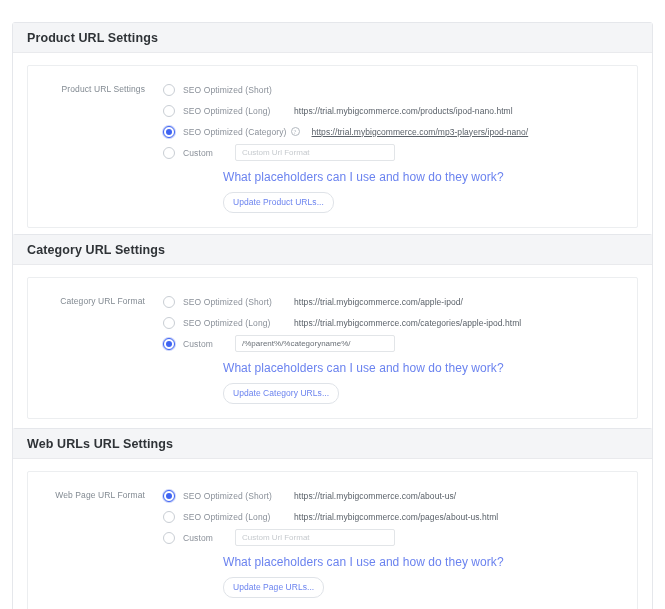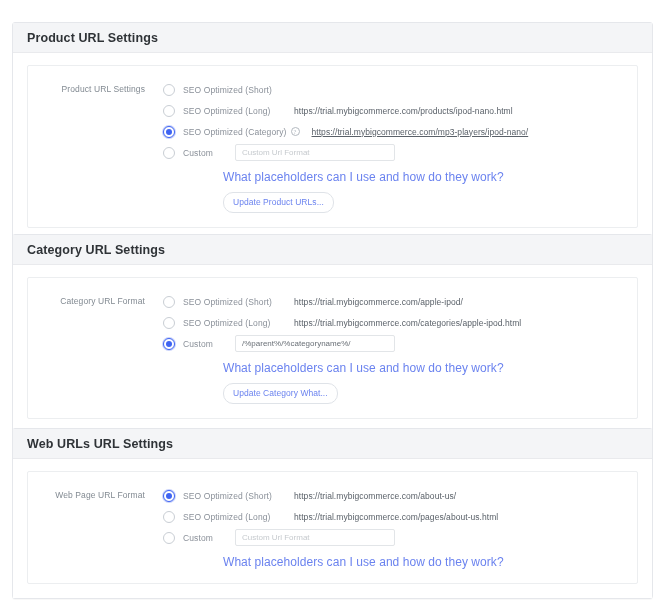--- a/index.html
+++ b/index.html
@@ -265,21 +265,21 @@
               <span class="opt-url">https://trial.mybigcommerce.com/categories/apple-ipod.html</span>
             </div>
 
             <div class="opt">
               <span class="radio checked"></span>
               <span class="opt-label" style="width:52px;">Custom</span>
               <input class="txt-input" type="text" placeholder="Custom Url Format" value="/%parent%/%categoryname%/" style="">
             </div>
 
             <a class="help-link" href="#">What placeholders can I use and how do they work?</a>
-            <button class="btn">Update Category What...</button>
+            <button class="btn">Update Category URLs...</button>
           </div>
         </div>
       </div>
     </div>
   </div>
 
   <div class="card" id="card-webpage">
     <div class="card-header">
       <span class="card-title">Web URLs URL Settings</span>
     </div>
@@ -301,19 +301,20 @@
               <span class="opt-url">https://trial.mybigcommerce.com/pages/about-us.html</span>
             </div>
 
             <div class="opt">
               <span class="radio"></span>
               <span class="opt-label" style="width:52px;">Custom</span>
               <input class="txt-input" type="text" placeholder="Custom Url Format" style="">
             </div>
 
             <a class="help-link" href="#">What placeholders can I use and how do they work?</a>
+            <button class="btn">Update Page URLs...</button>
           </div>
         </div>
       </div>
     </div>
   </div>
 
 </div>
 
 </body></html>

